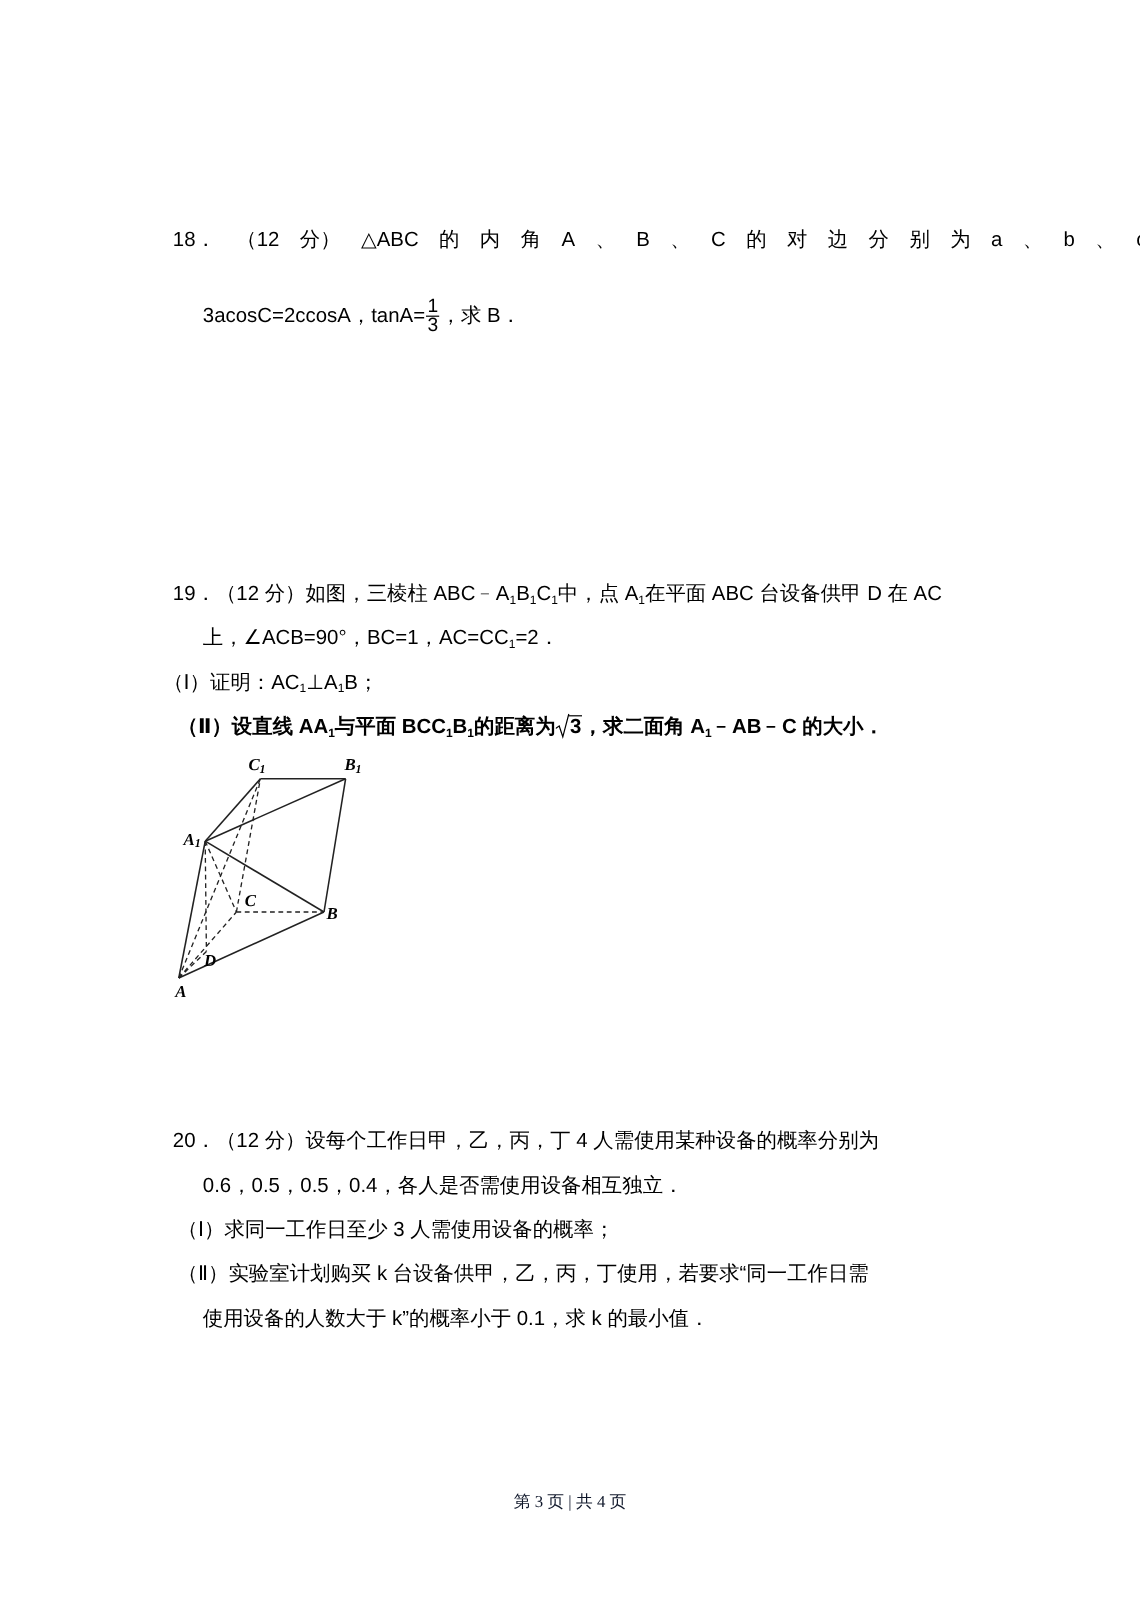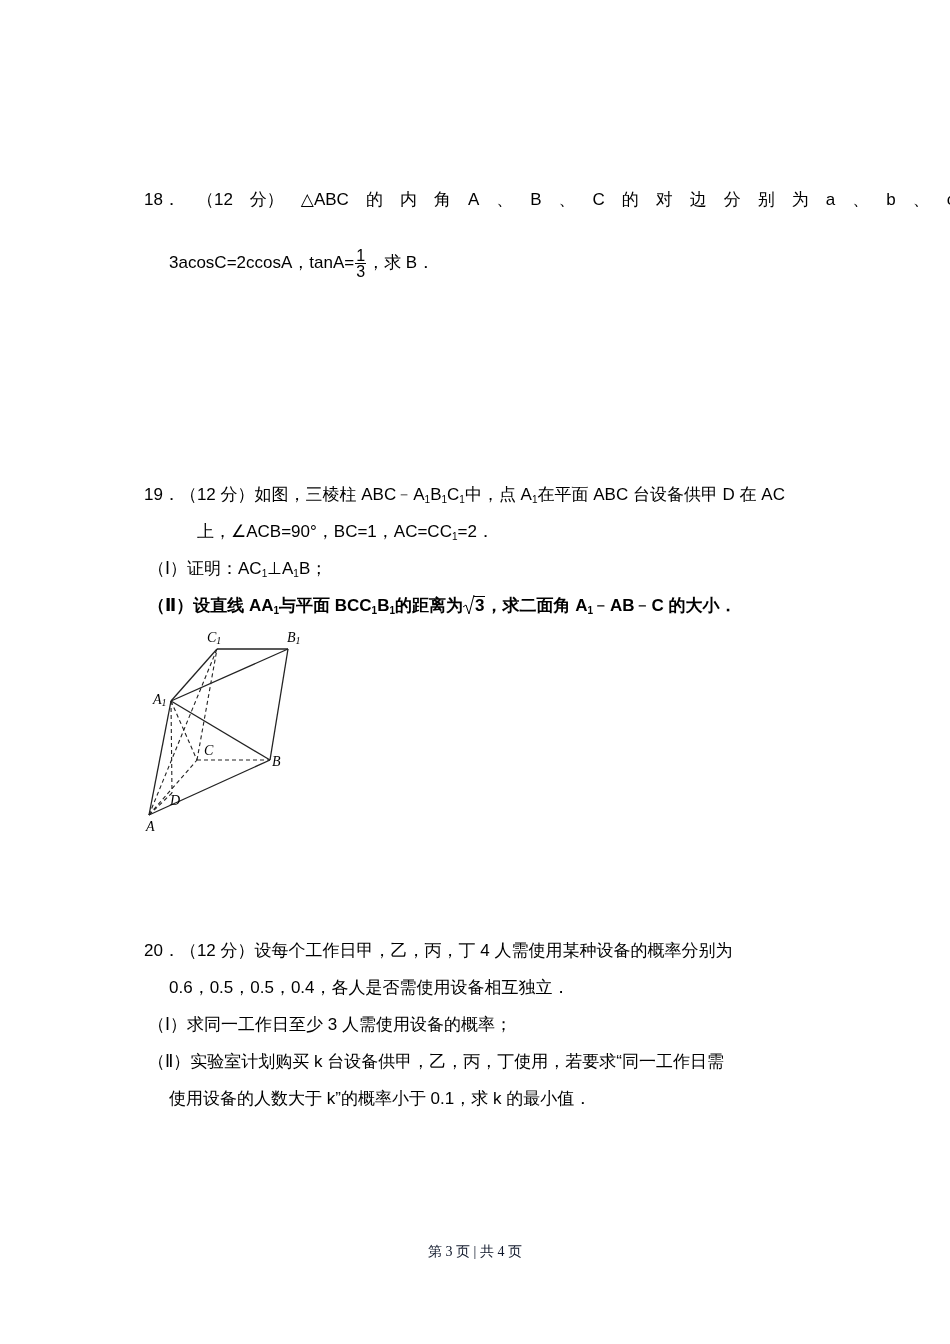--- a/index.html
+++ b/index.html
@@ -8,21 +8,21 @@
     .line { position: absolute; font-size: 17px; line-height: 24px; white-space: nowrap; gap: 17px; }
     .justify { display: flex; justify-content: space-between; }
     .justify span.tok { display: inline-block; }
     sub { font-size: 10px; vertical-align: -3px; line-height: 0; }
     .frac { display: inline-block; vertical-align: middle; text-align: center; line-height: 15px; font-size: 16px; margin: 0 1px; }
     .frac .num { display: block; border-bottom: 1px solid #000; padding: 0 1px; }
     .frac .den { display: block; }
     .sqrt { display: inline-block; position: relative; padding-left: 11px; }
     .sqrt .rad { border-top: 1px solid #000; padding: 0 1px; display: inline-block; line-height: 18px; }
     .sqrt svg { position: absolute; left: 0; top: 0; }
-    .figure { position: absolute; left: 140px; top: 625px; width: 170px; height: 215px; }
+    .figure { position: absolute; left: 140px; top: 625px; width: 170px; height: 215px; font-weight: bold; }
     .figure text { font-family: "Liberation Serif", "DejaVu Serif", serif; font-style: italic; font-size: 14px; }
     .footer { position: absolute; top: 1243px; left: 0; width: 950px; text-align: center;
       font-size: 14px; color: #0f172a; font-family: "Liberation Serif", "DejaVu Serif", serif; }
   </style>
 </head>
 <body>
 
 <div class="line justify" style="left:144px; top:188px; width:662px;" id="q18l1">
     <span class="tok">18．</span>
     <span class="tok">（12</span>
@@ -52,24 +52,24 @@
     <span class="tok">知</span>
   </div>
 
 <div class="line" style="left:169px; top:248px;">
   <span>3acosC=2ccosA，tanA=</span><span class="frac"><span class="num">1</span><span class="den">3</span></span><span>，求 B．</span>
 </div>
 
 <div class="line" style="left:144px; top:483px;">
   <span>19．（12 分）如图，三棱柱 ABC﹣A</span><sub>1</sub><span>B</span><sub>1</sub><span>C</span><sub>1</sub><span>中，点 A</span><sub>1</sub><span>在平面 ABC 台设备供甲 D 在 AC</span>
 </div>
-<div class="line" style="left:169px; top:520px;margin-left:28px;">
+<div class="line" style="left:169px; top:520px;">
   <span>上，∠ACB=90°，BC=1，AC=CC</span><sub>1</sub><span>=2．</span>
 </div>
-<div class="line" style="left:148px; top:557px;text-align:right;">
+<div class="line" style="left:136px; top:557px;text-align:right;">
   <span>（Ⅰ）证明：AC</span><sub>1</sub><span>⊥A</span><sub>1</sub><span>B；</span>
 </div>
 <div class="line" style="left:148px; top:594px;font-weight:bold;">
   <span>（Ⅱ）设直线 AA</span><sub>1</sub><span>与平面 BCC</span><sub>1</sub><span>B</span><sub>1</sub><span>的距离为</span><span class="sqrt"><svg width="12" height="22" viewBox="0 0 12 22">
         <polyline points="0,13 3,11 6,20 11,1" fill="none" stroke="#000" stroke-width="1"></polyline>
       </svg><span class="rad">3</span></span><span>，求二面角 A</span><sub>1</sub><span>﹣AB﹣C 的大小．</span>
 </div>
 
 <div class="figure">
   <svg width="170" height="215" viewBox="140 625 170 215">

